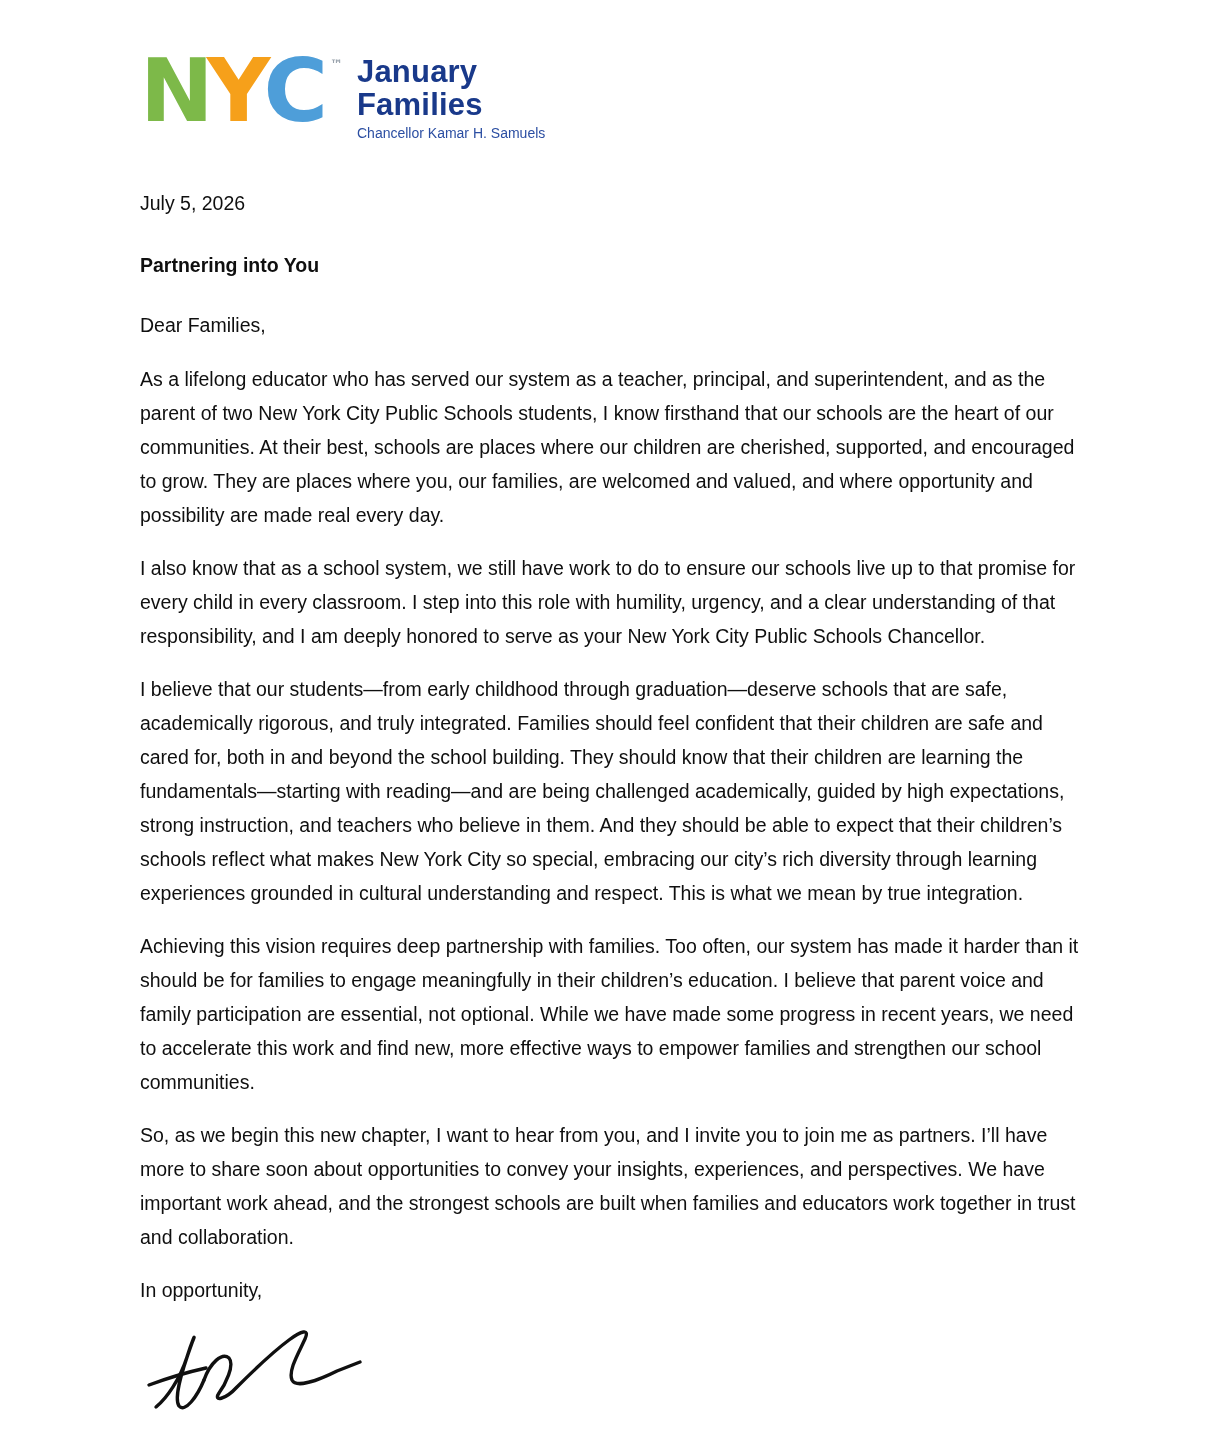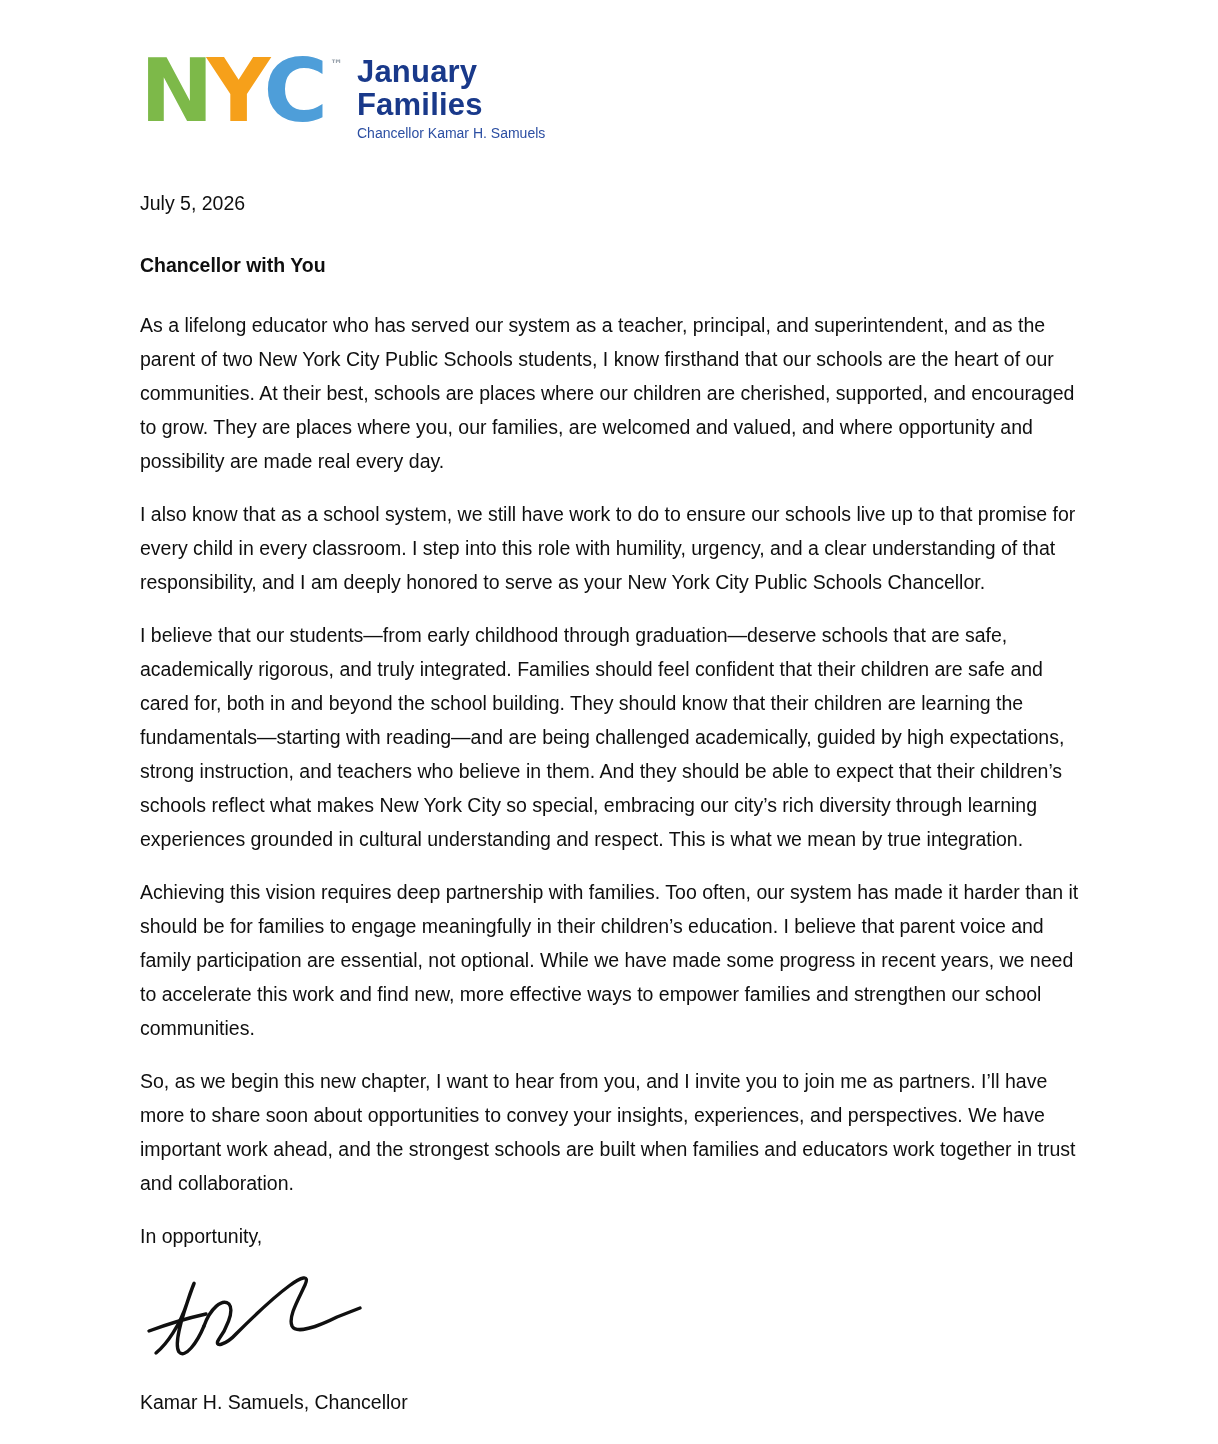--- a/index.html
+++ b/index.html
@@ -95,21 +95,22 @@
     </div>
     <div class="logo-text">
       <div class="logo-title">January</div>
       <div class="logo-title">Families</div>
       <div class="logo-subtitle">Chancellor Kamar H. Samuels</div>
     </div>
   </header>
 
   <main class="letter">
     <p class="date">July 5, 2026</p>
-    <p class="subject">Chancellor with You</p>
+    <p class="subject">Partnering into You</p>
+    <p class="salutation">Dear Families,</p>
 
     <p>As a lifelong educator who has served our system as a teacher, principal, and superintendent, and as the parent of two New York City Public Schools students, I know firsthand that our schools are the heart of our communities. At their best, schools are places where our children are cherished, supported, and encouraged to grow. They are places where you, our families, are welcomed and valued, and where opportunity and possibility are made real every day.</p>
     <p>I also know that as a school system, we still have work to do to ensure our schools live up to that promise for every child in every classroom. I step into this role with humility, urgency, and a clear understanding of that responsibility, and I am deeply honored to serve as your New York City Public Schools Chancellor.</p>
     <p>I believe that our students—from early childhood through graduation—deserve schools that are safe, academically rigorous, and truly integrated. Families should feel confident that their children are safe and cared for, both in and beyond the school building. They should know that their children are learning the fundamentals—starting with reading—and are being challenged academically, guided by high expectations, strong instruction, and teachers who believe in them. And they should be able to expect that their children’s schools reflect what makes New York City so special, embracing our city’s rich diversity through learning experiences grounded in cultural understanding and respect. This is what we mean by true integration.</p>
     <p>Achieving this vision requires deep partnership with families. Too often, our system has made it harder than it should be for families to engage meaningfully in their children’s education. I believe that parent voice and family participation are essential, not optional. While we have made some progress in recent years, we need to accelerate this work and find new, more effective ways to empower families and strengthen our school communities.</p>
     <p>So, as we begin this new chapter, I want to hear from you, and I invite you to join me as partners. I’ll have more to share soon about opportunities to convey your insights, experiences, and perspectives. We have important work ahead, and the strongest schools are built when families and educators work together in trust and collaboration.</p>
 
     <p class="closing">In opportunity,</p>
 
     <div class="signature-block">

